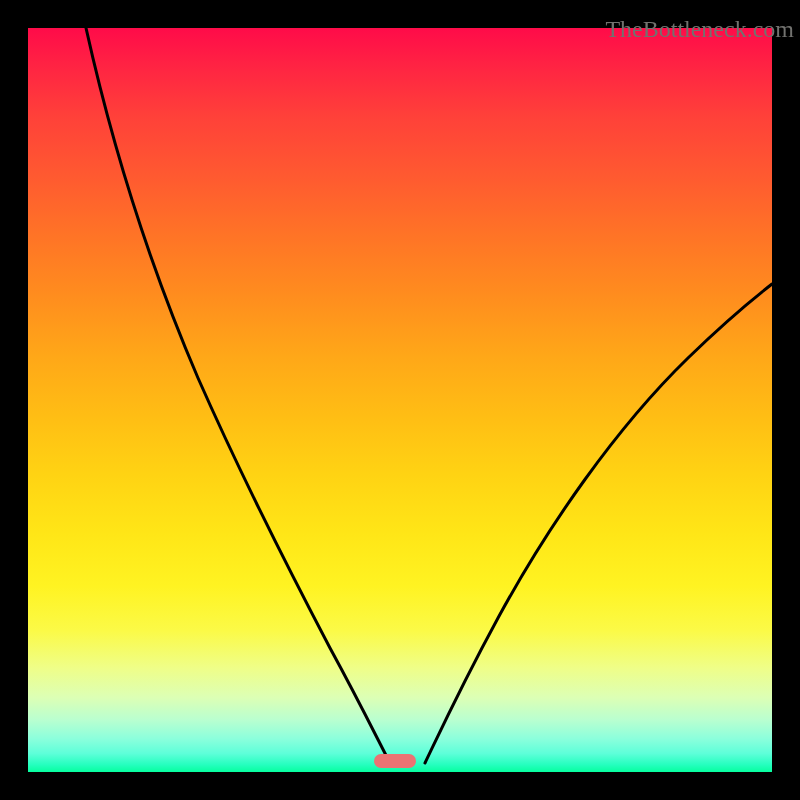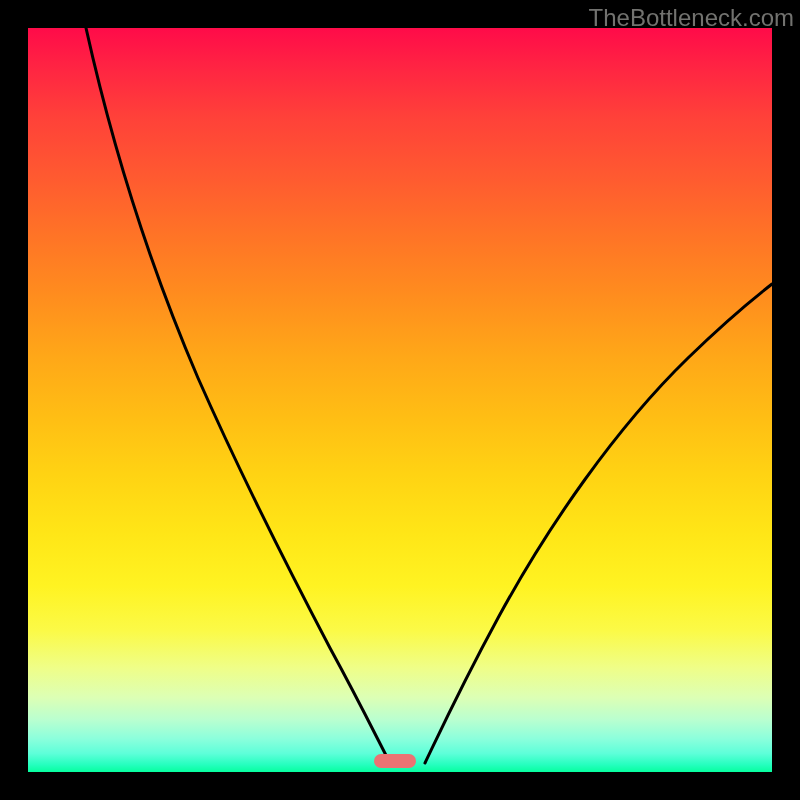--- a/index.html
+++ b/index.html
@@ -53,27 +53,27 @@
     width: 744px;
     height: 744px;
   }
   .marker {
     position: absolute;
     background: #eb7373;
     border-radius: 999px;
   }
   .watermark {
     position: absolute;
-    top: 4px;
+    top: 16px;
     right: 6px;
     font-size: 24px;
     font-weight: 500;
     color: #72726f;
     letter-spacing: 0px;
-    font-family: Liberation Sans, sans-serif;
+    font-family: Liberation Serif, serif;
   }
 </style>
 </head>
 <body>
 
 <div class="frame">
 
   <div class="plot">
 
     <svg class="curve" viewBox="0 0 744 744" preserveAspectRatio="none">

